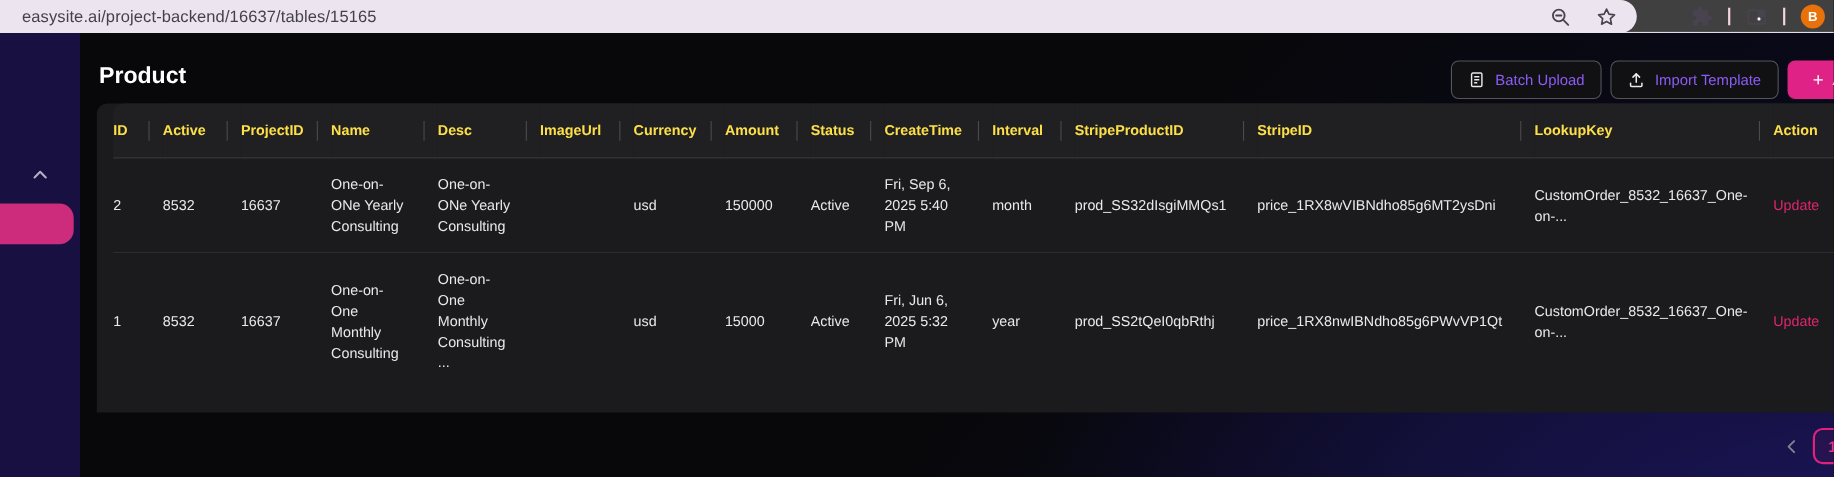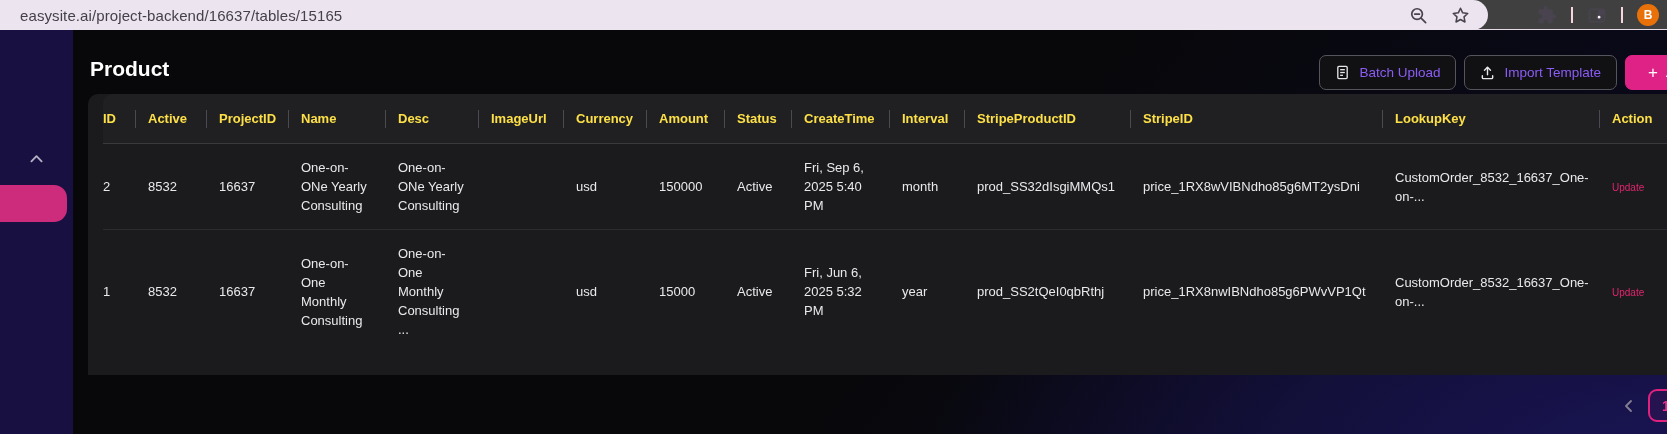--- a/index.html
+++ b/index.html
@@ -84,21 +84,21 @@
     width:1px; height:18px; background:#4a4a4f;
   }
   td {
     font-size:13px; color:#e9e9eb; line-height:19px; vertical-align:middle;
     padding:14px 26px 14px 0; border-bottom:1px solid #2c2c30;
   }
   tr.row:last-child td { border-bottom:none; }
   td.nowrap { white-space:nowrap; padding-right:14px; }
   td.wrap-any { overflow-wrap:anywhere; word-break:break-word; padding-right:20px; }
   .action-cell { white-space:nowrap; }
-  .action-link { color:#e0256f; cursor:pointer; margin-right:2px; font-size:10px; }
+  .action-link { color:#e0256f; cursor:pointer; margin-right:2px; font-size:13px; }
 
   
   .pagination { position:absolute; bottom:12px; right:-17px; display:flex; align-items:center; gap:13px; }
   .page-prev { width:14px; height:14px; display:flex; align-items:center; justify-content:center; cursor:pointer; }
   .page-current {
     width:36px; height:33px; border:2px solid #e0217e; border-radius:9px;
     background:rgba(224,33,126,0.07); color:#e8308a; font-size:14px; font-weight:bold;
     display:flex; align-items:center; justify-content:center; cursor:pointer;
   }
 </style>

